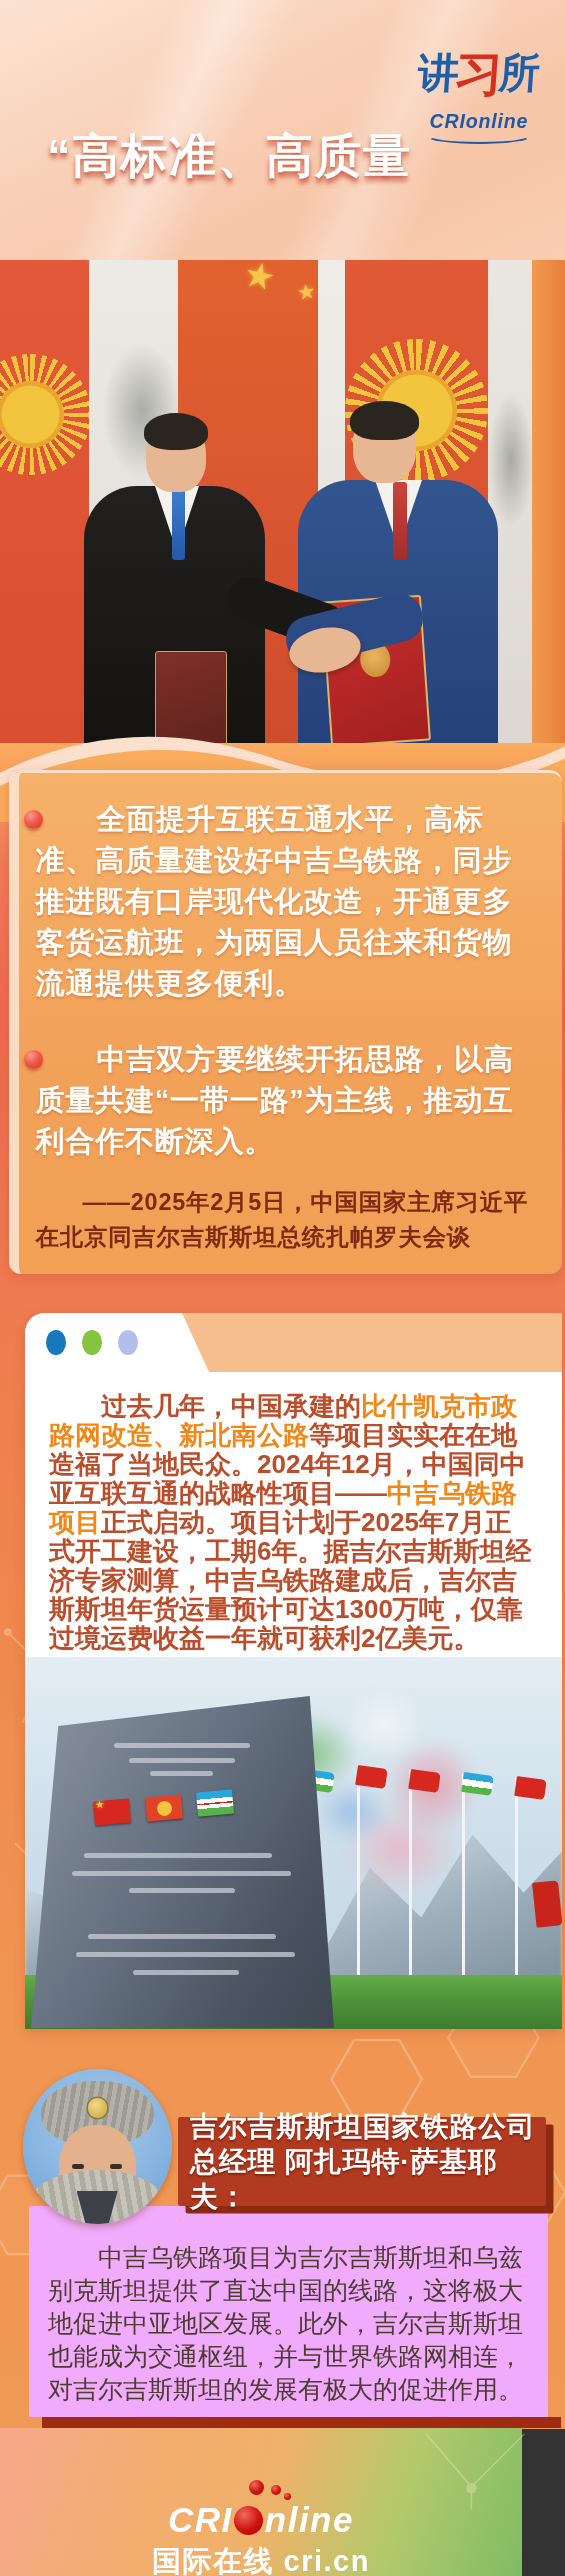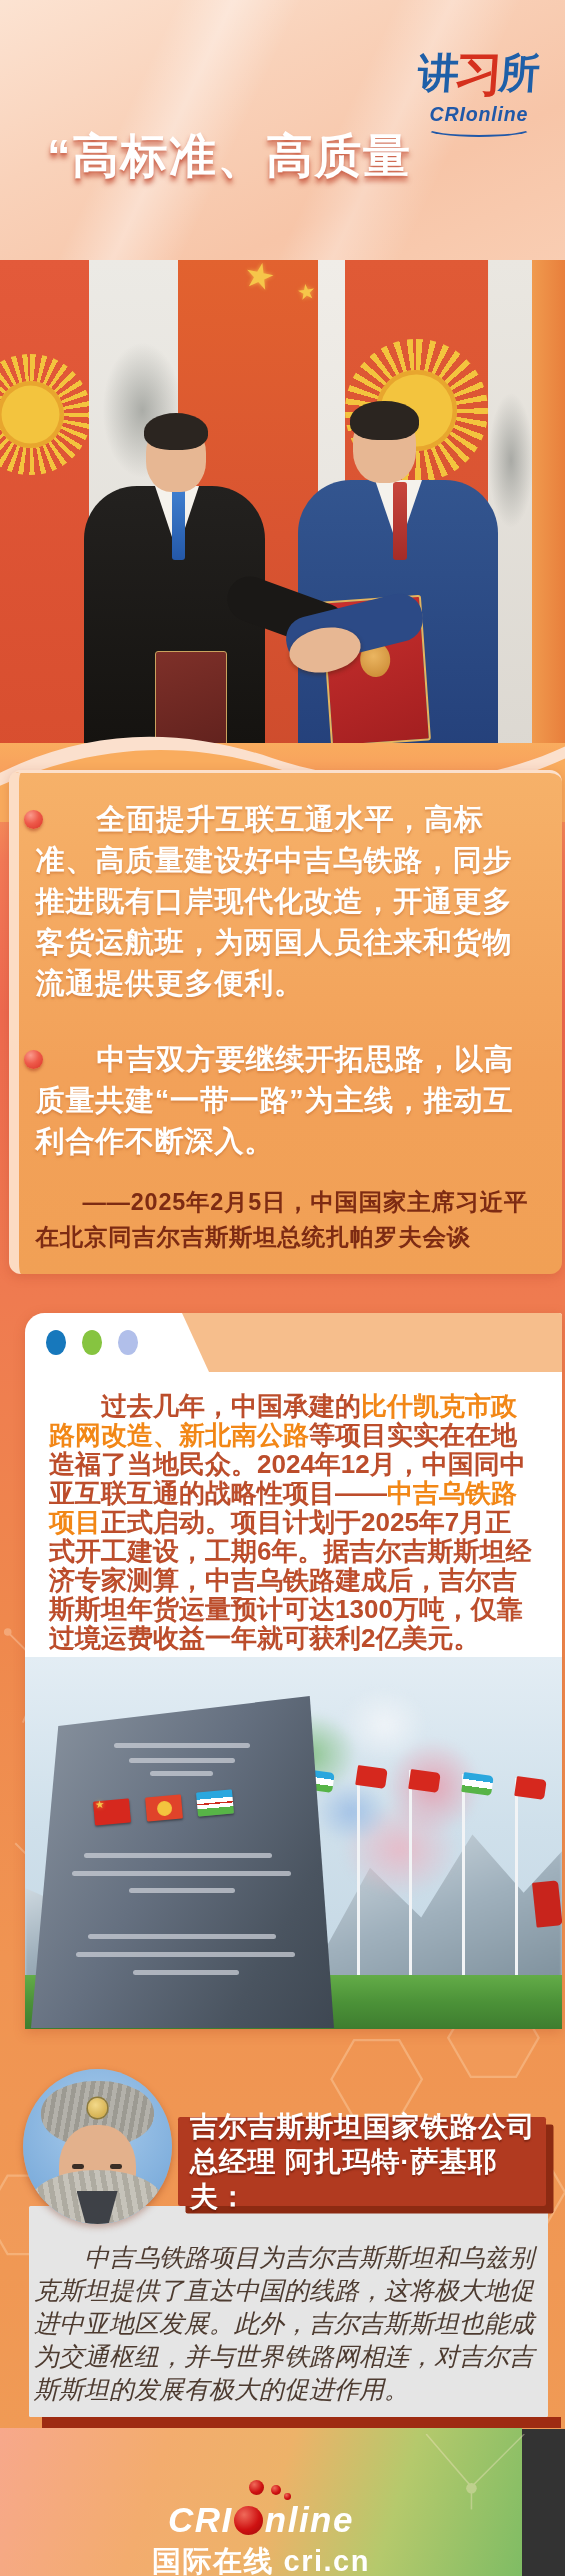--- a/index.html
+++ b/index.html
@@ -9,21 +9,21 @@
   .abs{position:absolute;}
 
   
   .sec-header{position:absolute;top:0;left:0;width:565px;height:260px;
     background:linear-gradient(155deg,#FCE3D2 0%,#F9D2BA 35%,#F7C5A8 70%,#F9CDB2 100%);}
   .sec-header::after{content:"";position:absolute;inset:0;
     background:linear-gradient(115deg,transparent 26%,rgba(255,255,255,.38) 34%,transparent 44%,transparent 58%,rgba(255,255,255,.30) 66%,transparent 76%);}
   .brand-top{position:absolute;top:39px;right:10.6px;width:151px;text-align:center;z-index:2;}
   .brand-top .zi{font-weight:bold;font-size:41px;color:#1E5FA8;display:inline-block;transform:skewX(-4deg);}
   .brand-top .zi.red{color:#D5301D;font-size:48px;margin:0 -3.8px;position:relative;top:3px;}
-  .brand-sub{font-size:19.6px;font-weight:bold;font-style:italic;color:#2058A8;margin-top:0;letter-spacing:0.8px;}
+  .brand-sub{font-size:19.6px;font-weight:bold;font-style:italic;color:#2058A8;margin-top:7px;letter-spacing:0.8px;}
   .brand-swoosh{width:106px;height:16.6px;margin:-6px auto 0;border:2.3px solid transparent;
     border-bottom:2.3px solid #2058A8;border-radius:50%;}
   .main-title{position:absolute;left:47px;top:121px;z-index:2;color:#FFFFFF;font-weight:bold;
     font-size:47px;line-height:69px;letter-spacing:1.5px;
     text-shadow:0 4.5px 5.3px rgba(198,84,60,.85),0 1.5px 1.5px rgba(198,84,60,.45);}
   .main-title .t2{margin-left:12px;}
 
   
   .sec-photo{position:absolute;top:260px;left:0;width:565px;height:501px;overflow:hidden;background:#E9E2D8;}
   .flag-strip{position:absolute;top:0;bottom:0;}
@@ -110,21 +110,21 @@
   .av-collar{position:absolute;bottom:-10.6px;left:7.5px;width:134px;height:65px;border-radius:50% 50% 0 0;
     background:repeating-linear-gradient(80deg,#C6C3BA 0 5.3px,#AEABA1 5.3px 10.6px);}
   .av-coat{position:absolute;bottom:0;left:54px;width:41px;height:33px;background:#3E4147;
     clip-path:polygon(0 0,100% 0,78% 100%,22% 100%);}
   .speaker-title-box{position:absolute;top:2117px;left:178px;width:368px;height:89px;z-index:4;
     background:#B13A20;box-shadow:7.5px 7.5px 0 #8C2A12;border-radius:2.3px;
     display:flex;flex-direction:column;justify-content:center;padding-left:12px;}
   .speaker-title-box div{color:#FFFFFF;font-weight:bold;font-size:28px;line-height:35px;letter-spacing:0.8px;
     text-shadow:0 1.5px 1.5px rgba(90,20,5,.5);}
   .speaker-quote-box{position:absolute;top:2206px;left:29px;width:519px;height:211px;z-index:3;
-    background:#e5e5e5;border-radius:1.5px;padding:35px 12px 0 5px;font-style:italic;}
+    background:#f0abfc;border-radius:1.5px;padding:35px 12px 0 19px;}
   .speaker-quote{margin:0;color:#4D3B30;font-size:25px;line-height:33px;text-indent:2em;letter-spacing:0;}
   .red-bar{position:absolute;top:2417px;left:42px;width:519px;height:11.3px;background:#9E2B12;z-index:2;}
 
   
   .sec-footer{position:absolute;top:2428px;left:0;width:522px;height:148px;
     background:linear-gradient(108deg,#F7A88B 0%,#F3AC6E 30%,#EDB269 52%,#B5C96C 74%,#7FBC64 100%);}
   .footer-logo{position:absolute;left:0;right:0;top:72px;text-align:center;color:#FFFFFF;}
   .cri-line{position:relative;display:inline-block;font-weight:bold;font-size:35px;font-style:italic;letter-spacing:1.5px;}
   .cri-ball{position:absolute;border-radius:50%;
     background:radial-gradient(circle at 35% 30%,#F06A5A 0%,#CE1111 55%,#9E0B0B 100%);}

